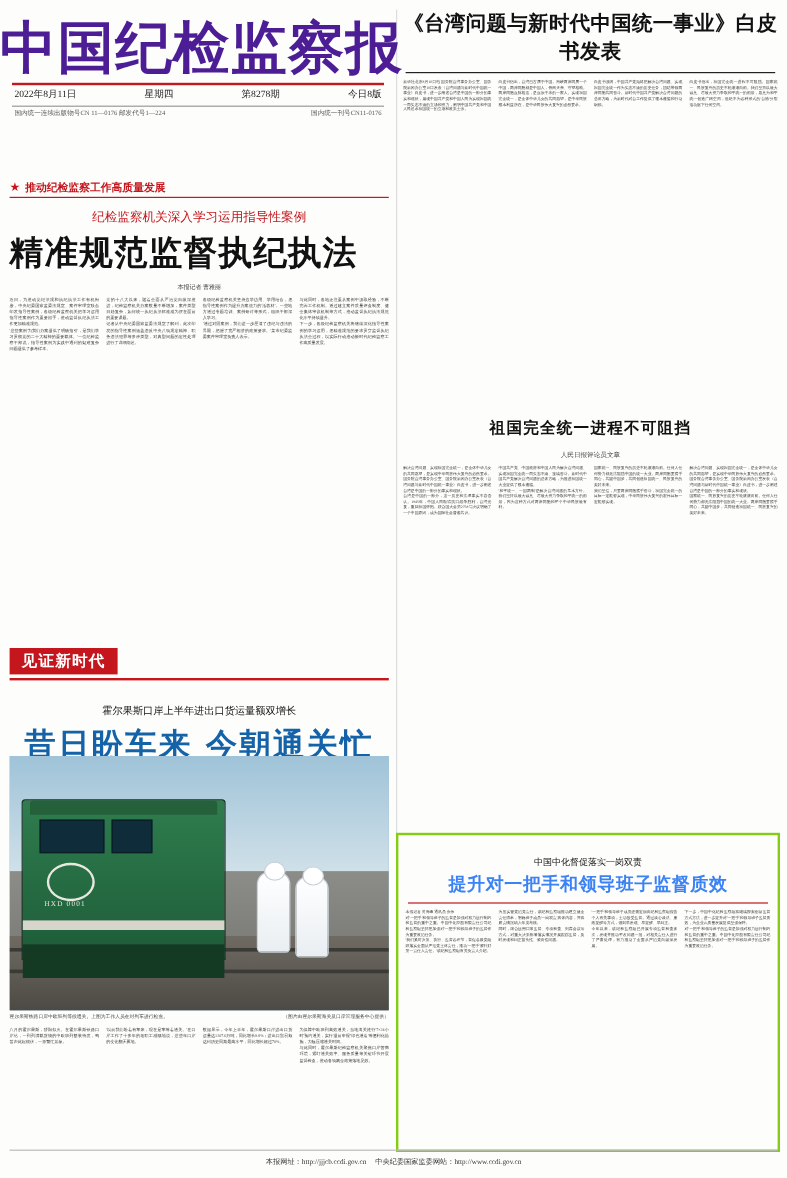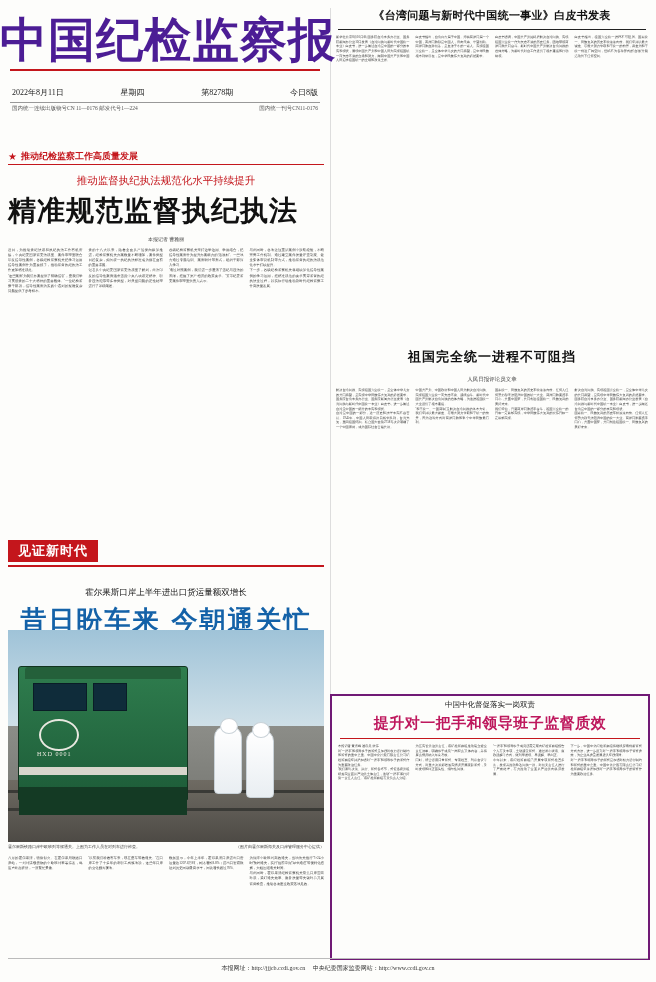--- a/index.html
+++ b/index.html
@@ -4,27 +4,27 @@
 <style>
   html,body{margin:0;padding:0;background:#fff;}
   body{width:656px;height:982px;font-family:"Liberation Serif",serif;color:#1a1a1a;overflow:hidden;}
   .page{position:relative;width:656px;height:982px;background:#fdfdfb;}
 
   
   .masthead{position:absolute;left:0;top:0;width:330px;height:140px;}
   .mast-title{font-family:Liberation Sans, sans-serif;font-weight:bold;color:#4c1d95;font-size:47px;letter-spacing:1px;line-height:1;padding:16px 0 0 0;white-space:nowrap;}
   .mast-sub{font-size:8.5px;color:#222;text-align:center;padding:10px 6px 0 6px;letter-spacing:.5px;}
   .mast-rule{margin:6px 10px 0 10px;border-top:2px solid #c4161c;}
-  .mast-info{display:flex;justify-content:space-between;font-size:8px;padding:16px 12px 0 12px;color:#222;}
+  .mast-info{display:flex;justify-content:space-between;font-size:8px;padding:2px 12px 0 12px;color:#222;}
   .mast-rule2{margin:4px 10px 0 10px;border-top:1px solid #999;}
   .mast-tiny{display:flex;justify-content:space-between;font-size:5.5px;padding:2px 12px 0 12px;color:#555;}
 
   
   .top-right{position:absolute;left:336px;top:8px;width:312px;}
-  .tr-head{font-family:"DejaVu Serif",serif;font-weight:bold;font-size:11px;text-align:center;letter-spacing:.3px;color:#111;}
+  .tr-head{font-family:"DejaVu Serif",serif;font-weight:bold;font-size:17px;text-align:center;letter-spacing:.3px;color:#111;}
   .tr-rule{border-top:1px solid #222;margin:6px 2px 5px 2px;}
 
   
   .cols{display:flex;gap:6px;}
   .col{flex:1;}
   .micro{font-size:3.2px;line-height:1.45;text-align:justify;color:#3a3a3a;word-break:break-all;}
   .micro2{font-size:3.4px;line-height:1.5;text-align:justify;color:#3a3a3a;word-break:break-all;}
 
   
   .banner{position:absolute;left:8px;top:150px;width:316px;display:flex;align-items:center;gap:4px;}
@@ -64,23 +64,23 @@
   .photo-cap{position:absolute;left:8px;top:844px;width:316px;display:flex;justify-content:space-between;font-size:4px;color:#444;}
 
   .left-bottom{position:absolute;left:8px;top:856px;width:316px;height:106px;}
 
   
   .mid-right-head{position:absolute;left:336px;top:348px;width:312px;text-align:center;font-family:"DejaVu Serif",serif;font-weight:bold;font-size:13px;letter-spacing:1px;color:#111;}
   .mid-right-sub{position:absolute;left:336px;top:376px;width:312px;text-align:center;font-size:5.5px;color:#444;}
   .mid-right-body{position:absolute;left:336px;top:388px;width:312px;height:300px;}
 
   
-  .redbox{position:absolute;left:330px;top:694px;width:320px;height:266px;border:2px solid #701a75;box-sizing:border-box;padding:4px 6px 4px 6px;}
+  .redbox{position:absolute;left:330px;top:694px;width:320px;height:266px;border:2px solid #84cc16;box-sizing:border-box;padding:18px 6px 4px 6px;}
   .rb-kicker{text-align:center;font-size:7.5px;color:#111;}
-  .rb-head{text-align:center;font-family:"DejaVu Serif",serif;font-weight:bold;font-size:15px;color:#be185d;margin-top:4px;letter-spacing:.5px;}
+  .rb-head{text-align:center;font-family:"DejaVu Serif",serif;font-weight:bold;font-size:15px;color:#3b82f6;margin-top:4px;letter-spacing:.5px;}
   .rb-rule{border-top:1px solid #c4161c;margin:5px 2px;}
   .rb-body{height:206px;}
 
   
   .footer{position:absolute;left:0;top:964px;width:656px;text-align:center;font-size:6px;color:#333;}
   .footer-rule{position:absolute;left:8px;top:958px;width:640px;border-top:1px solid #bbb;}
   .vline{position:absolute;top:8px;left:330px;width:0;border-left:1px solid #ddd;height:940px;}
 </style>
 </head>
 <body>
@@ -122,21 +122,21 @@
           <div class="micro">白皮书指出，祖国完全统一进程不可阻挡。国家统一、民族复兴的历史车轮滚滚向前。我们坚持以最大诚意、尽最大努力争取和平统一的前景，愿意为和平统一创造广阔空间，但绝不为各种形式的'台独'分裂活动留下任何空间。</div>
         </div>
     </div>
   </div>
 
   <div class="banner">
     <span class="star">★</span>
     <span class="btxt">推动纪检监察工作高质量发展</span>
   </div>
   <div class="banner-rule"></div>
-  <div class="kicker">推动监督执纪执法规范化水平持续提升</div>
+  <div class="kicker">纪检监察机关深入学习运用指导性案例</div>
   <div class="main-head">精准规范监督执纪执法</div>
   <div class="byline">本报记者 曹雅丽</div>
 
   <div class="left-body">
     <div class="cols" style="height:100%">
       <div class="col">
           <div class="micro2">近日，为推动党纪法规和执纪执法工作有机衔接，中央纪委国家监委法规室、案件审理室联合印发指导性案例，各级纪检监察机关把学习运用指导性案例作为重要抓手，推动监督执纪执法工作更加精准规范。</div>
           <div class="micro2">'这些案例'为我们办案提供了明确指引'，是我们学习贯彻党的二十大精神的重要载体。'一位纪检监察干部说，指导性案例为实践中遇到的疑难复杂问题提供了参考样本。</div>
         </div>
       <div class="col">

